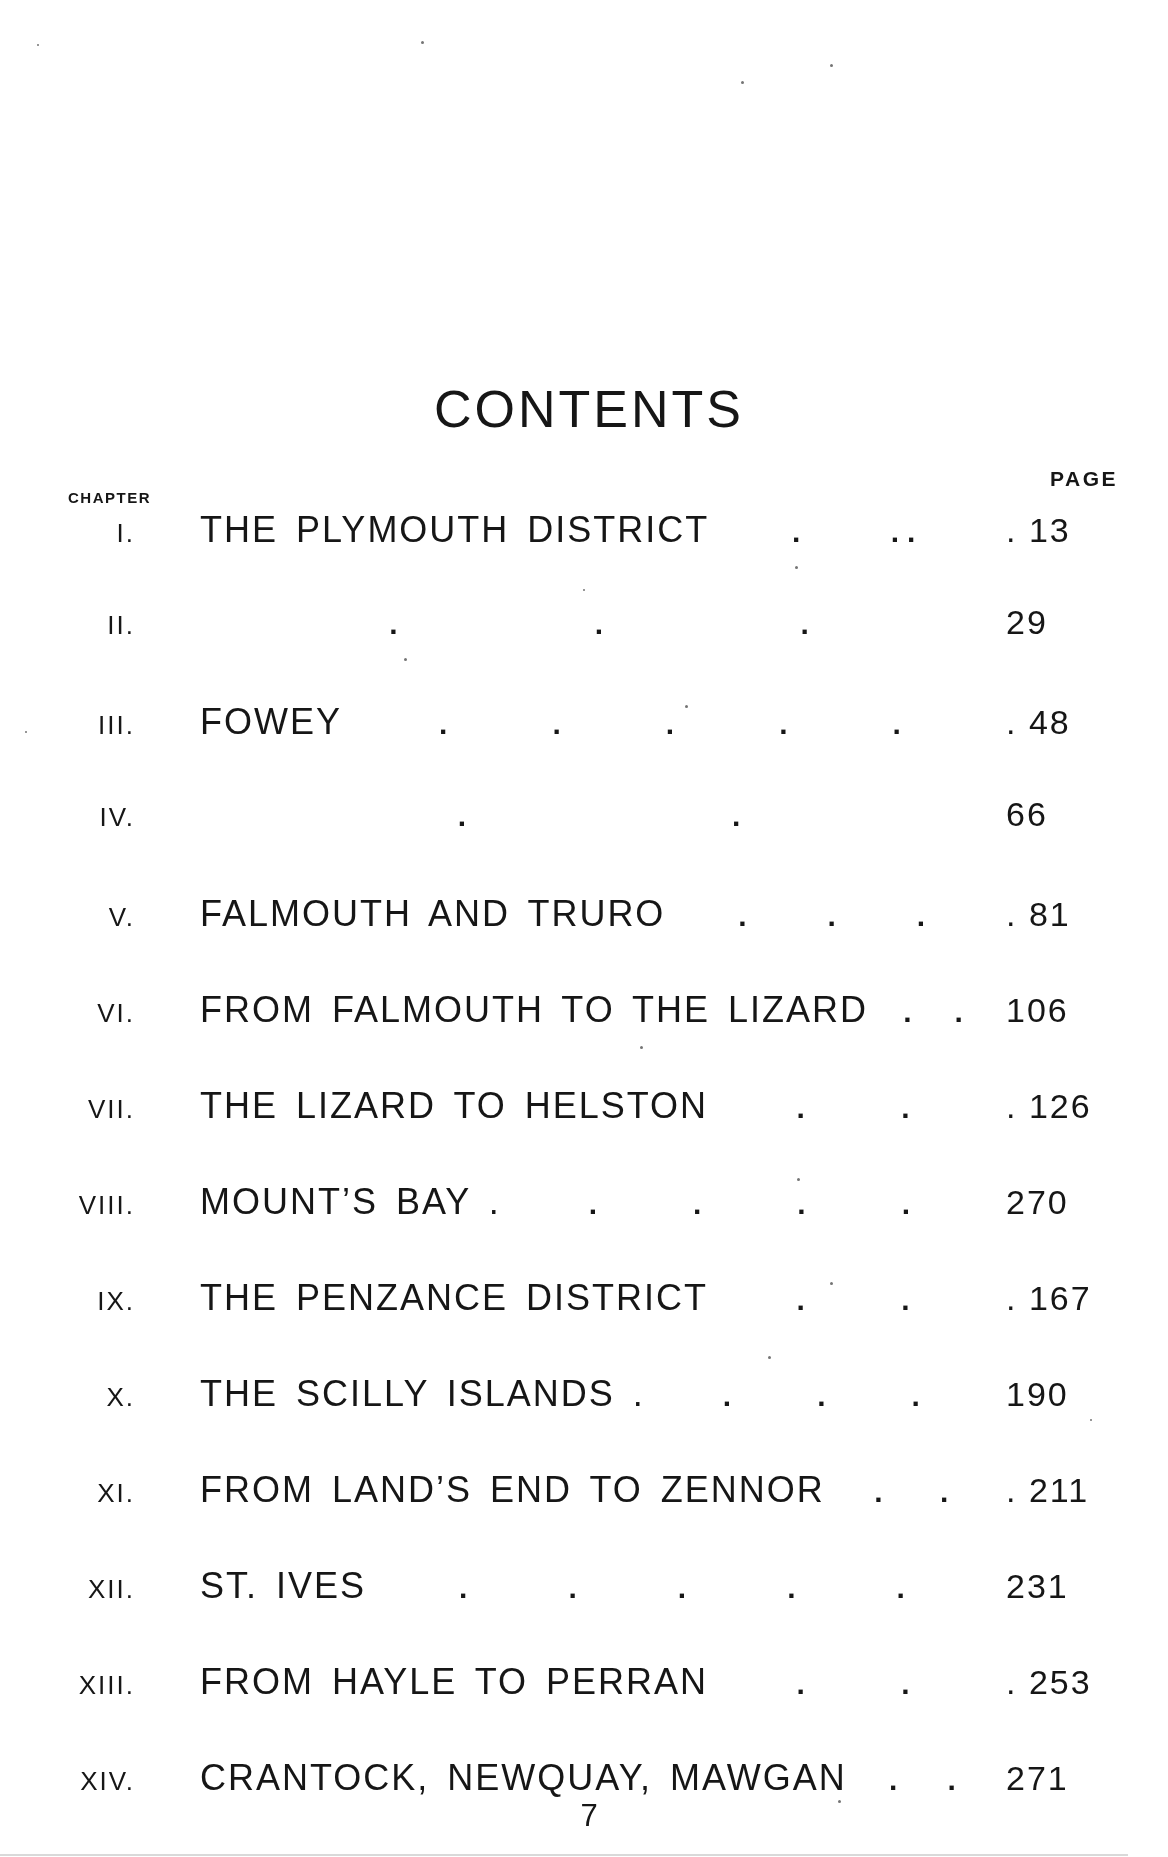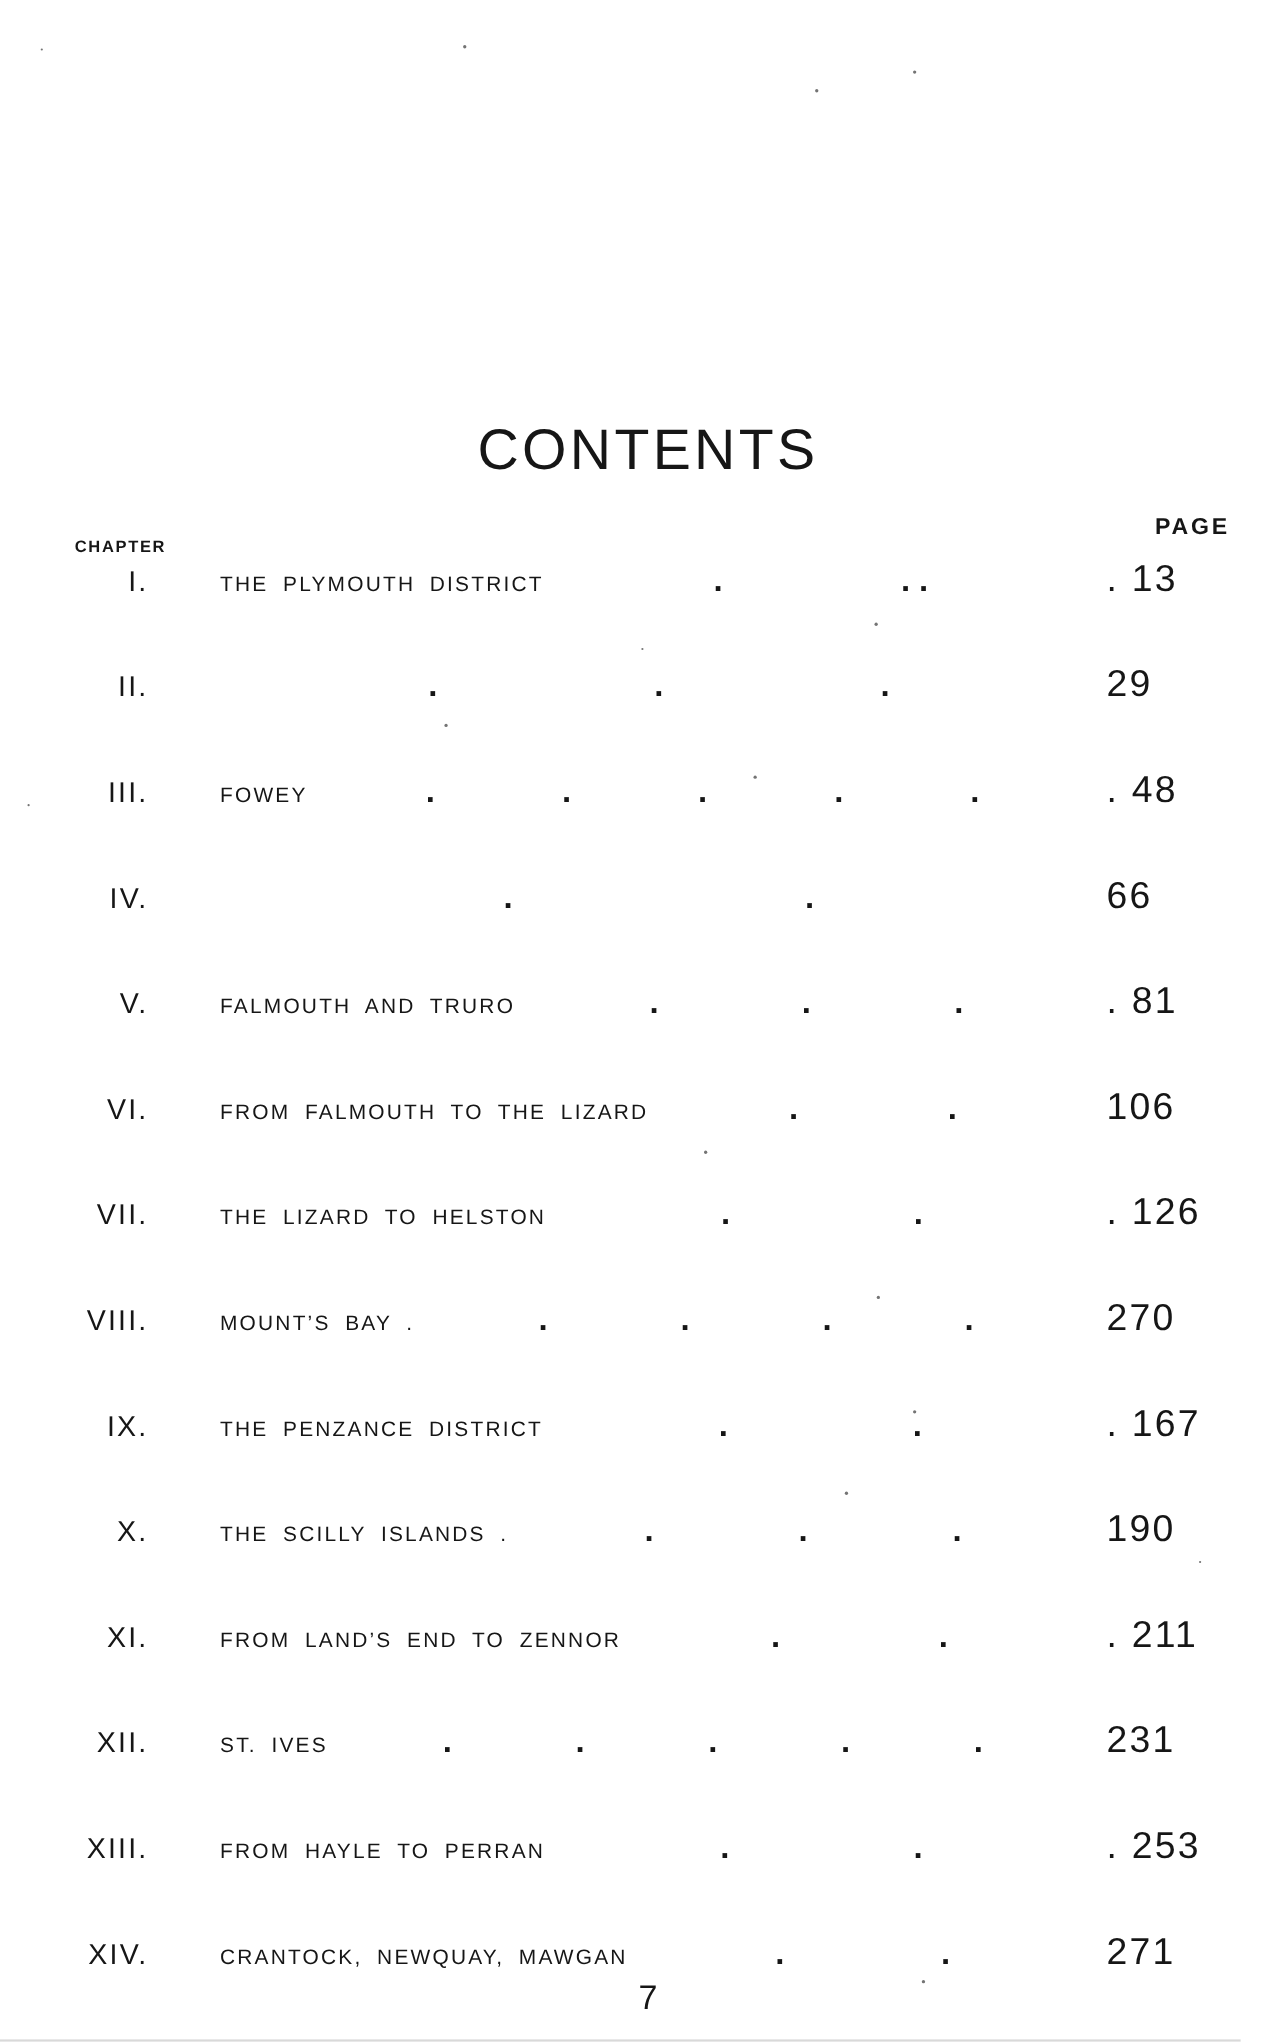--- a/index.html
+++ b/index.html
@@ -71,21 +71,21 @@
     text-align: right;
     font-size: 26px;
     letter-spacing: 2px;
     flex: 0 0 auto;
   }
   .numgap {
     width: 65px;
     flex: 0 0 auto;
   }
   .ttl {
-    font-size: 19px;
+    font-size: 36px;
     letter-spacing: 2px;
     word-spacing: 6px;
     flex: 0 0 auto;
   }
   .leader {
     flex: 1 1 auto;
     display: flex;
     justify-content: space-evenly;
     align-items: baseline;
     overflow: hidden;

